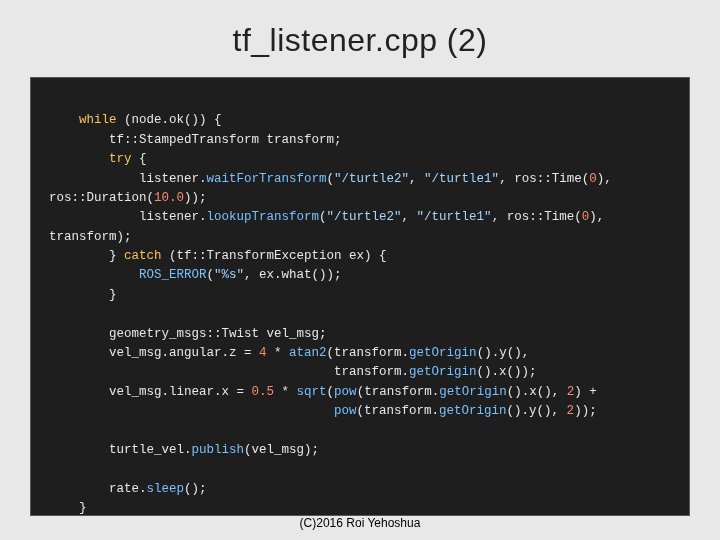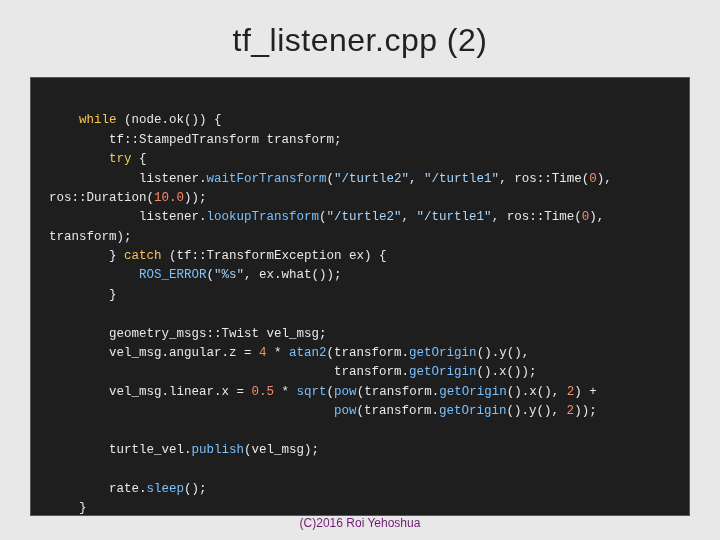--- a/index.html
+++ b/index.html
@@ -42,21 +42,21 @@
 
     .code-box .kw { color: #f8c555; }
     .code-box .fn { color: #79c0ff; }
     .code-box .str { color: #a5d6ff; }
     .code-box .num { color: #f78c6c; }
 
     .footer {
       margin-top: auto;
       margin-bottom: 10px;
       font-size: 12px;
-      color: #701a75;
+      color: #000000;
       text-align: center;
     }
   </style>
 </head>
 <body>
 
 <h1 class="slide-title">tf_listener.cpp (2)</h1>
 
 <div class="code-box">
 <span>    <span class="kw">while</span> (node.ok()) {</span>

